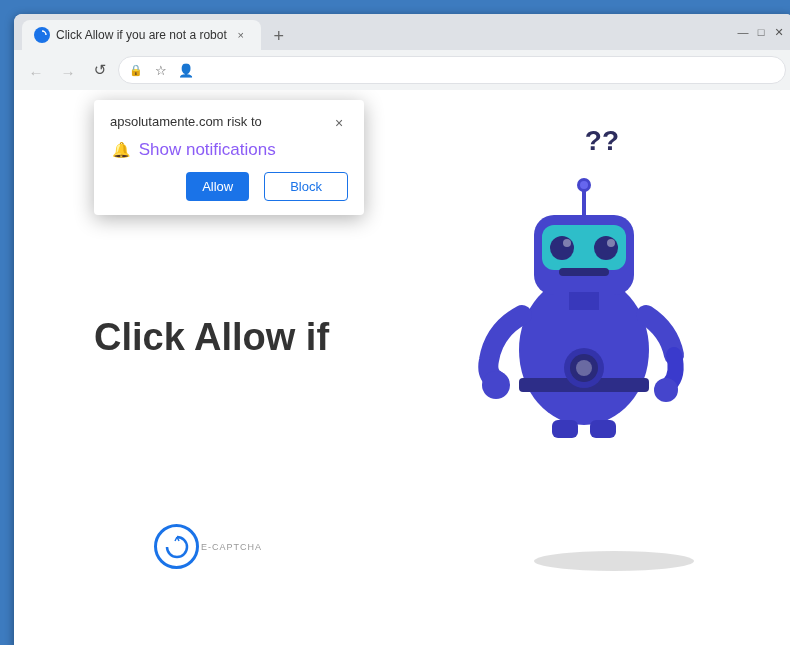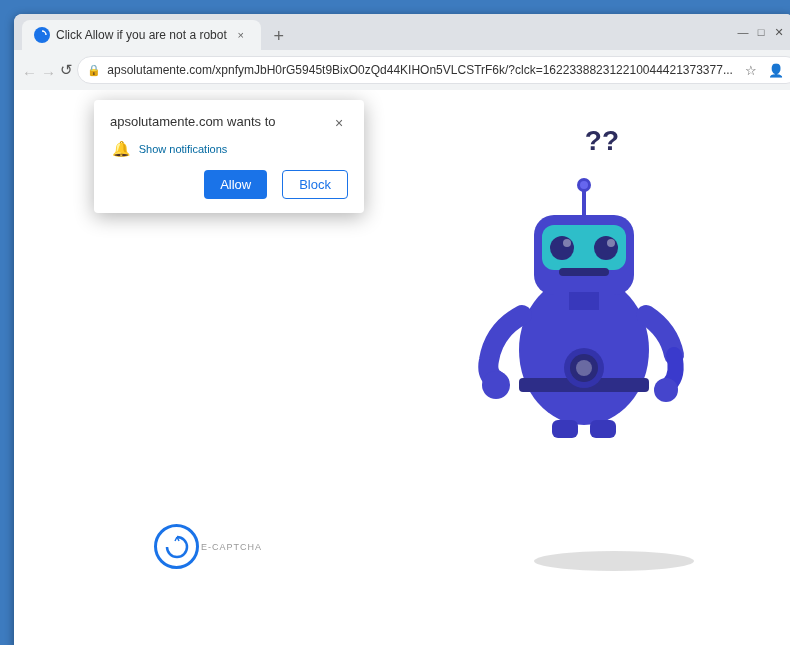--- a/index.html
+++ b/index.html
@@ -221,22 +221,22 @@
       align-items: center;
       gap: 8px;
       margin-bottom: 12px;
       padding-left: 2px;
     }
     .bell-icon {
       font-size: 15px;
       color: #555;
     }
     .notif-text {
-      font-size: 11px;
-      color: #0369a1;
+      font-size: 17px;
+      color: #8b5cf6;
     }
     .popup-buttons {
       display: flex;
       justify-content: flex-end;
       gap: 15px;
     }
     .btn-allow {
       background: #1a73e8;
       color: white;
       border: none;
@@ -244,21 +244,21 @@
       padding: 6px 16px;
       font-size: 13px;
       cursor: pointer;
       font-family: inherit;
     }
     .btn-block {
       background: white;
       color: #1a73e8;
       border: 1px solid #1a73e8;
       border-radius: 4px;
-      padding: 6px 16px;
+      padding: 6px 25px;
       font-size: 13px;
       cursor: pointer;
       font-family: inherit;
     }
 
     
     .main-content {
       width: 100%;
       height: 100%;
       background: white;
@@ -381,34 +381,33 @@
       <div class="win-btn">✕</div>
     </div>
   </div>
 
   <div class="address-bar-row">
     <button class="nav-btn disabled">←</button>
     <button class="nav-btn disabled">→</button>
     <button class="nav-btn">↺</button>
     <div class="address-box">
       <span class="lock-icon">🔒</span>
-      <span class="address-text">apsolutamente.com/xpnfymJbH0rG5945t9BixO0zQd44KIHOn5VLCSTrF6k/?clck=162233882312210044421373377...</span>
       <div class="address-actions">
         <div class="addr-icon-btn">☆</div>
         <div class="addr-icon-btn">👤</div>
       </div>
     </div>
 
   </div>
 
   <div class="page-content">
     <div class="main-content">
 
       <div class="click-allow-text">
-        <br>
+        <span>Click Allow if</span><br>
         <br>
       </div>
 
       <div class="question-marks">??</div>
 
       <div class="robot-container">
         <svg width="260" height="320" viewBox="0 0 260 320" xmlns="http://www.w3.org/2000/svg">
 
           <ellipse cx="130" cy="230" rx="65" ry="75" fill="#4545cc"></ellipse>
 
@@ -460,21 +459,21 @@
           </svg>
         </div>
         <span class="ecaptcha-text">E-CAPTCHA</span>
       </div>
 
 
     </div>
 
     <div class="notification-popup">
       <div class="popup-header">
-        <span class="popup-title">apsolutamente.com wants to</span>
+        <span class="popup-title">apsolutamente.com risk to</span>
         <div class="popup-close">×</div>
       </div>
       <div class="popup-notification-row">
         <span class="bell-icon">🔔</span>
         <span class="notif-text">Show notifications</span>
       </div>
       <div class="popup-buttons">
         <button class="btn-allow">Allow</button>
         <button class="btn-block">Block</button>
       </div>

